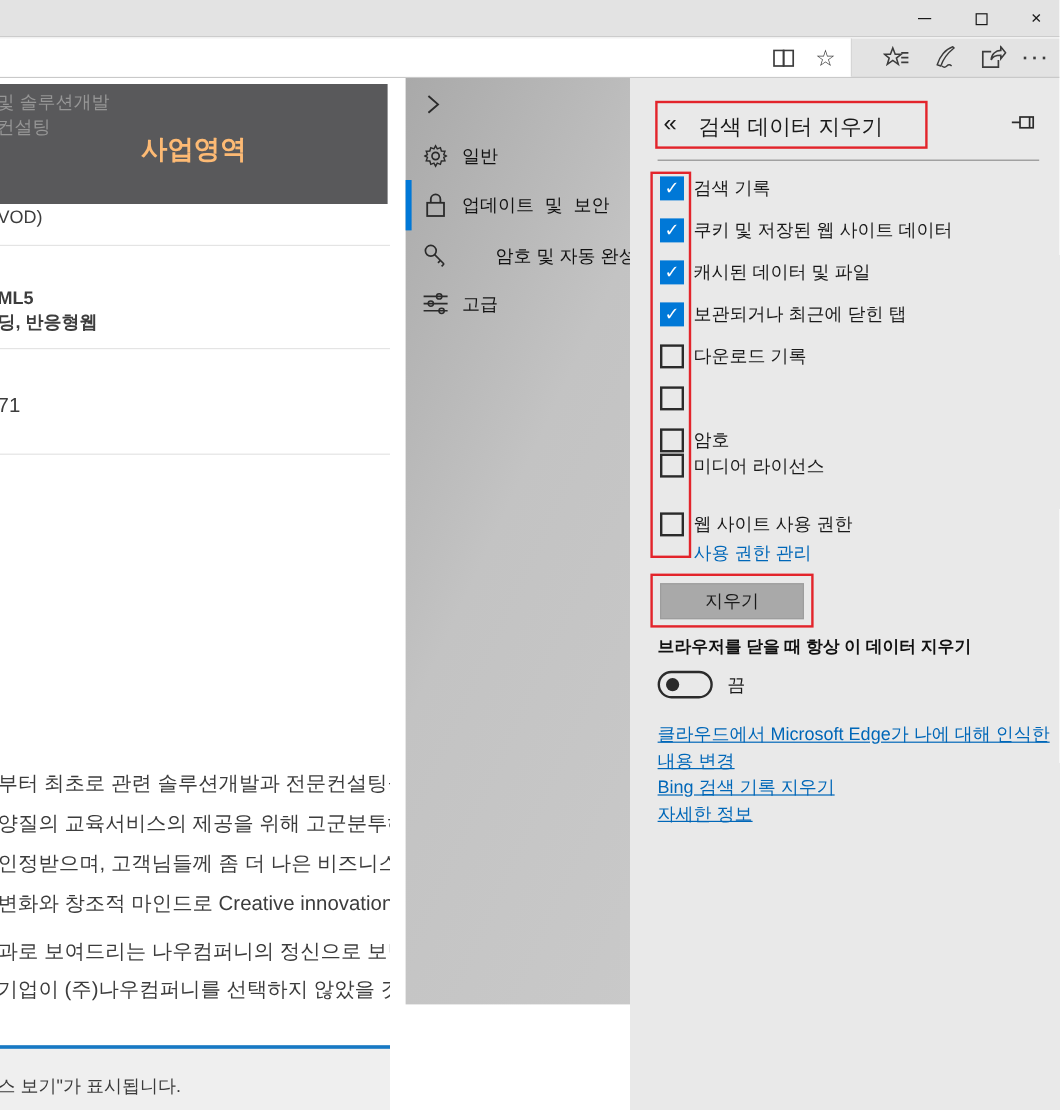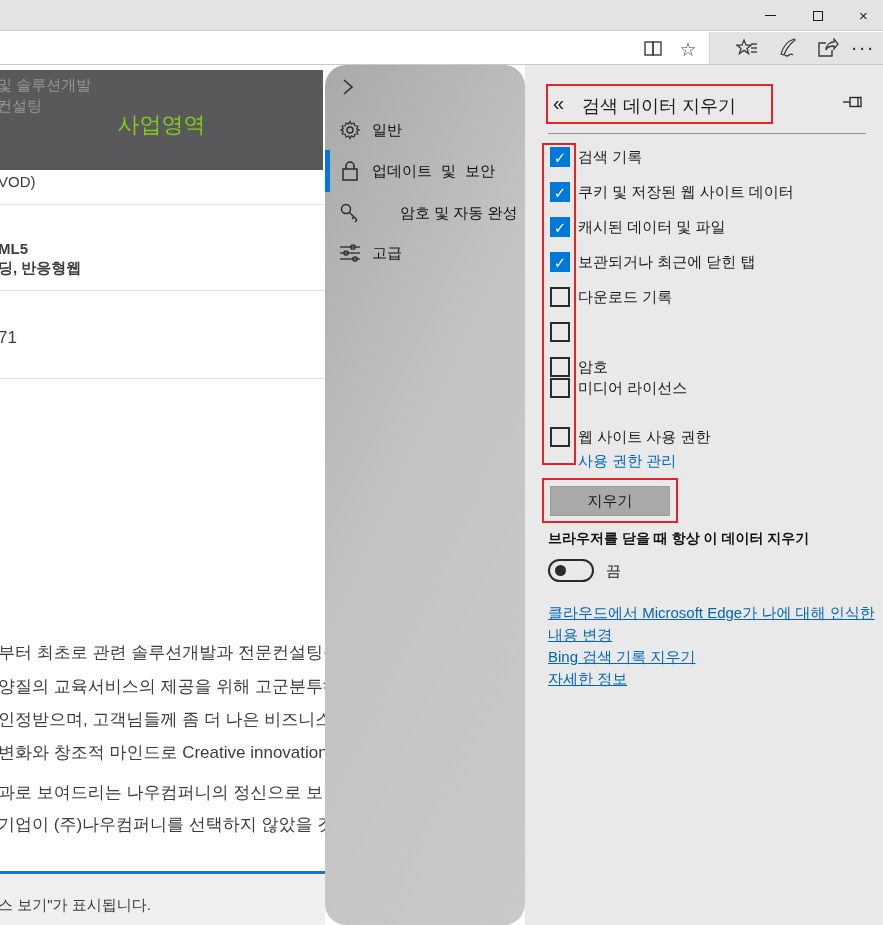--- a/index.html
+++ b/index.html
@@ -17,30 +17,30 @@
   .toolbar { position:absolute; left:0; top:32px; width:883px; height:33px; background:#e3e3e3; border-bottom:1px solid #c9c9c9; }
   .addressbar { position:absolute; left:0; top:0; width:710px; height:32px; background:#fff; border-right:1px solid #d6d6d6; }
   .tb-icon { position:absolute; top:5px; width:24px; height:24px; display:flex; align-items:center; justify-content:center; color:#3c3c3c; }
   .star-glyph { font-size:19px; line-height:1; color:#3c3c3c; }
   .more-glyph { font-size:15px; letter-spacing:3px; font-weight:bold; color:#3c3c3c; }
 
   
   .webpage { position:absolute; left:0; top:65px; width:325px; height:860px; background:#fff; overflow:hidden; }
   .band { position:absolute; left:0; top:5px; width:323px; height:100px; background:#59595b; }
   .band-cut { position:absolute; left:-3px; color:#969696; font-size:15px; white-space:nowrap; }
-  .band-title { position:absolute; left:0; top:40px; width:100%; text-align:center; color:#84cc16; font-size:22px; font-weight:normal; }
+  .band-title { position:absolute; left:0; top:40px; width:100%; text-align:center; color:#fdba74; font-size:22px; font-weight:bold; }
   .pg-line { position:absolute; left:-2px; color:#3d3d3d; font-size:15px; white-space:nowrap; }
   .pg-divider { position:absolute; left:0; width:325px; border-top:1px solid #e4e4e4; }
   .para-line { position:absolute; left:-2px; color:#3c3c3c; font-size:17px; white-space:nowrap; font-weight:500; }
   .notifbar { position:absolute; left:0; top:806px; width:325px; height:54px; background:#efefef; border-top:3px solid #1779c4; }
   .notif-text { position:absolute; left:-2px; top:22px; font-size:15px; color:#3a3a3a; white-space:nowrap; }
 
   
-  .hub-sidebar { position:absolute; left:325px; top:65px; width:200px; height:860px;
-                 background:linear-gradient(115deg,#a9a9a9 0%,#c3c3c3 45%,#c9c9c9 100%);border-radius:21px; }
+  .hub-sidebar { position:absolute; left:338px; top:65px; width:200px; height:772px;
+                 background:linear-gradient(115deg,#a9a9a9 0%,#c3c3c3 45%,#c9c9c9 100%); }
   .hub-expand { position:absolute; left:13px; top:13px; width:20px; height:20px; color:#2b2b2b; }
   .hub-item { position:absolute; left:0; width:200px; height:42px; display:flex; align-items:center; }
   .hub-item .ic { width:22px; height:22px; margin-left:14px; display:flex; align-items:center; justify-content:center; color:#2b2b2b; }
   .hub-item .lbl { margin-left:11px; font-size:15px; color:#111; }
   .hub-item.selected::before { content:""; position:absolute; left:0; top:0; width:5px; height:42px; background:#0078d7; }
 
   
   .panel { position:absolute; left:525px; top:65px; width:358px; height:860px; background:#e9e9e9; }
   .panel-back { position:absolute; left:28px; top:27px; font-size:20px; color:#1a1a1a; }
   .panel-title { position:absolute; left:57px; top:29px; font-size:18px; color:#1a1a1a; white-space:nowrap; }

